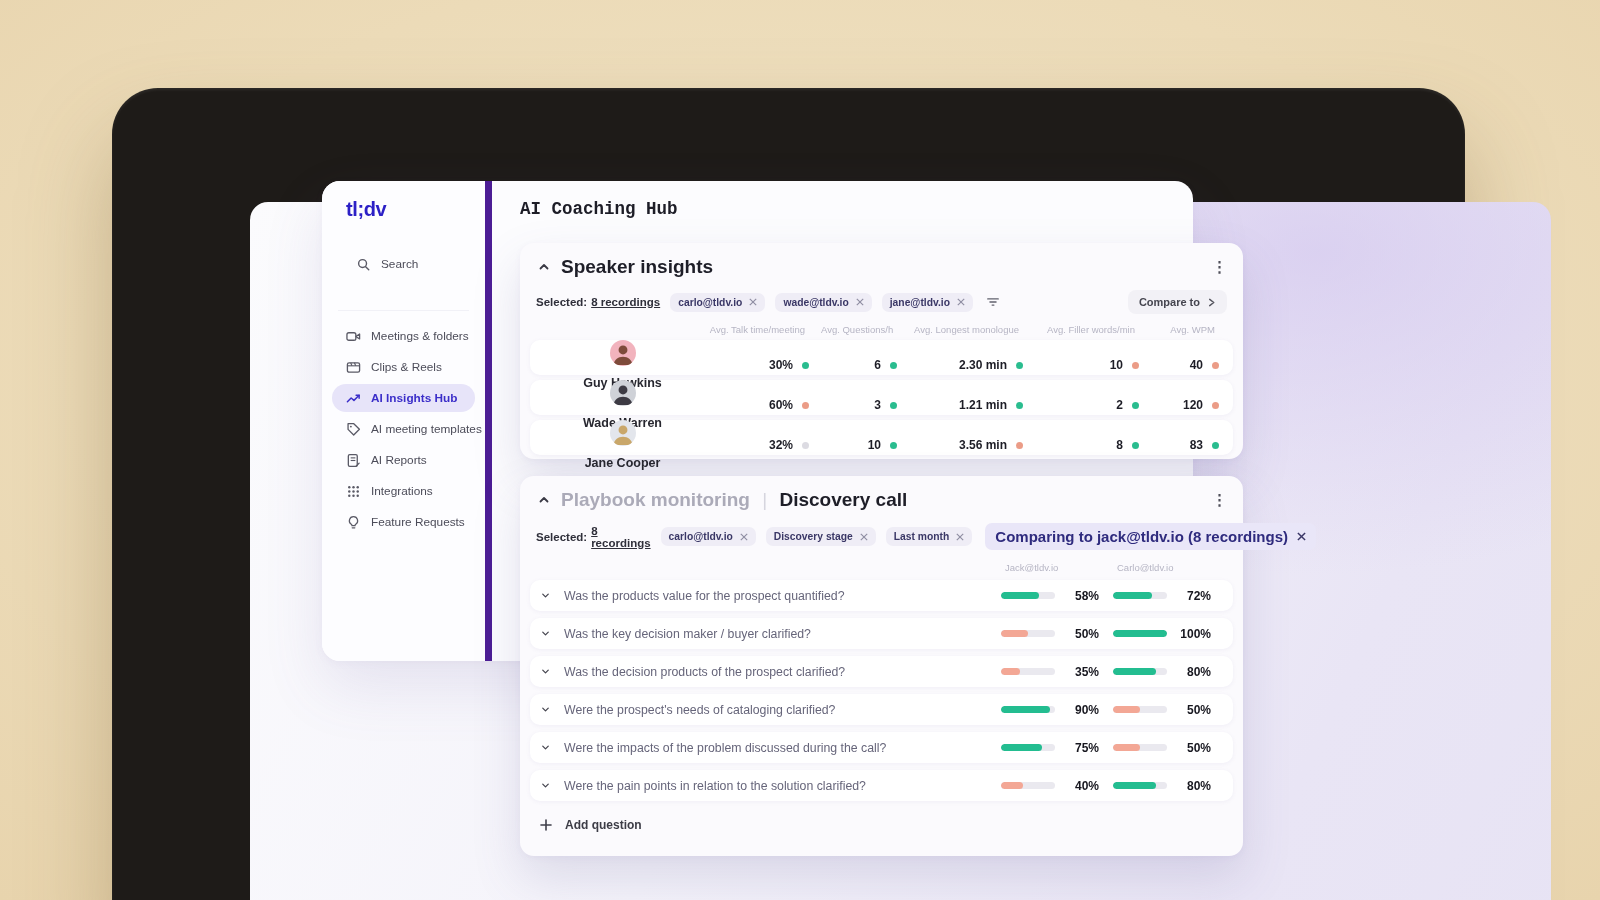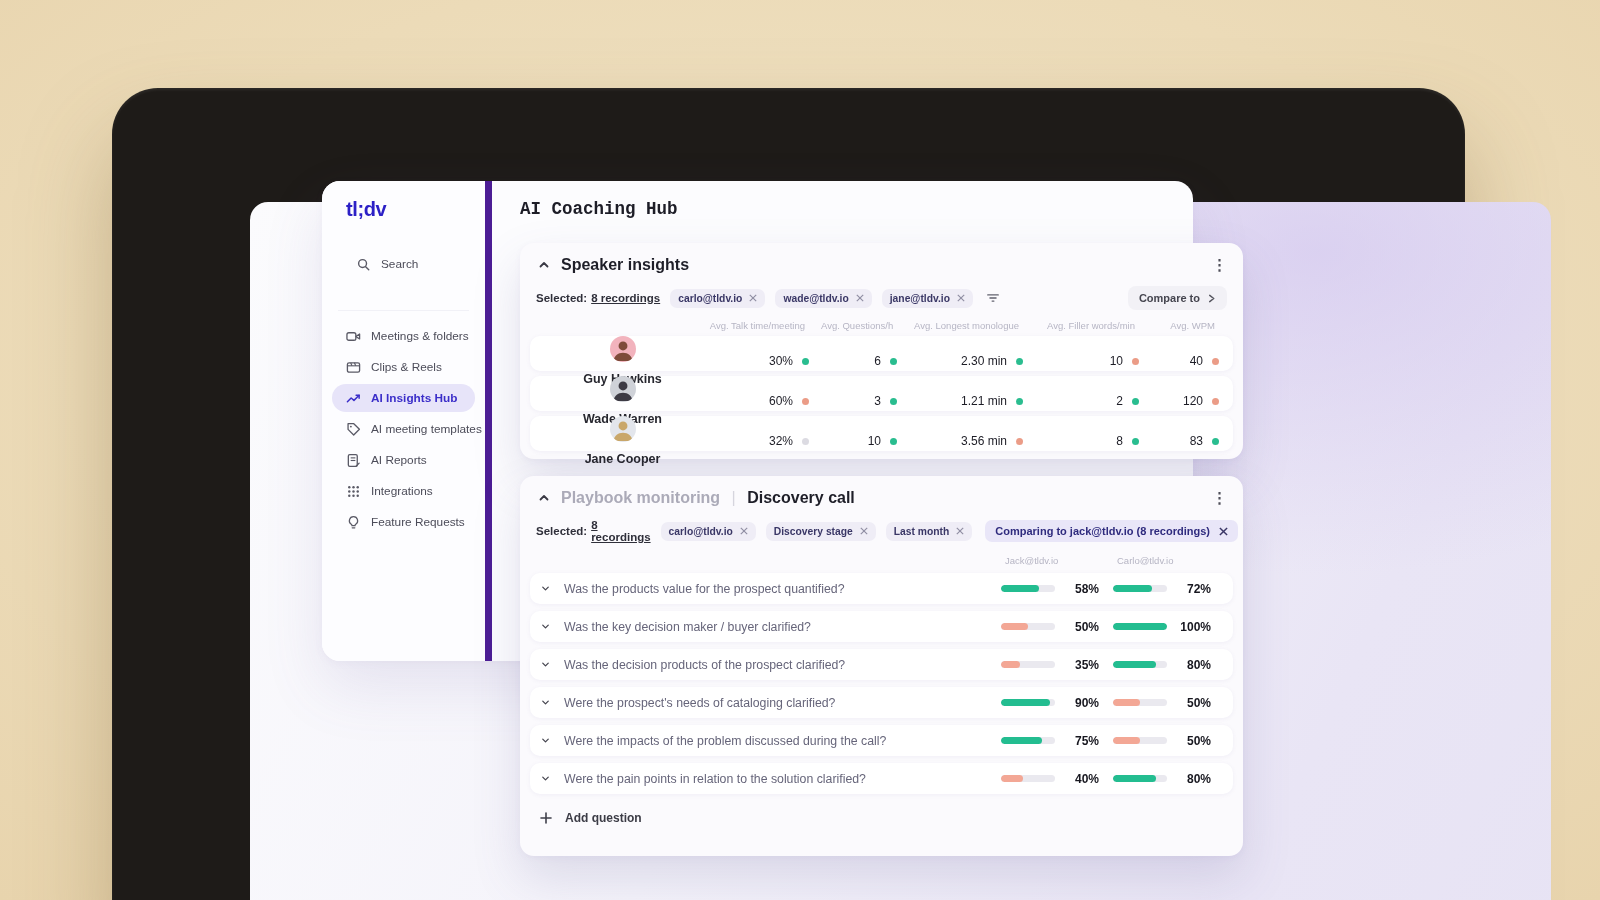--- a/index.html
+++ b/index.html
@@ -48,21 +48,21 @@
   
   .card {
     position:absolute; left:520px; width:723px;
     background:#fbfafd; border-radius:14px;
     box-shadow: 0 22px 48px rgba(96,86,150,.17), 0 2px 6px rgba(96,86,150,.05);
   }
   .card.speaker { top:243px; height:216px; }
   .card.playbook { top:476px; height:380px; }
   .card-head { display:flex; align-items:center; padding:13px 16px 0 16px; }
   .collapse-btn { width:16px; height:16px; color:#3a3a45; cursor:pointer; flex:0 0 16px; }
-  .card-title { font-size:16px; font-weight:700; color:#1e1e28; margin-left:9px; }
+  .card-title { font-size:19px; font-weight:700; color:#1e1e28; margin-left:9px; }
   .card-title .muted { color:#abaab8; font-weight:600; }
   .card-title .sep { color:#d6d5de; font-weight:400; margin:0 7px; }
   .kebab { margin-left:auto; font-size:15px; font-weight:700; color:#4e4e59; line-height:14px; cursor:pointer; }
   .filter-row { display:flex; align-items:center; padding:12px 16px 0 16px; font-size:11.5px; color:#2f2f3a; }
   .selected-label { font-weight:600; }
   .selected-count { font-weight:700; text-decoration:underline; margin-left:4px; cursor:pointer; }
   .chip {
     display:inline-flex; align-items:center; gap:7px; background:#efedf6;
     border-radius:7px; padding:4px 8px; font-size:10.3px; font-weight:700;
     color:#3a3766; margin-left:10px; cursor:pointer; white-space:nowrap;
@@ -71,39 +71,39 @@
   .chip .x { width:8px; height:8px; color:#8f8da2; display:block; }
   .filter-icon { width:14px; height:14px; color:#62626e; margin-left:13px; cursor:pointer; }
   .compare-btn {
     margin-left:auto; display:inline-flex; align-items:center; gap:7px;
     background:#f2f1f6; border-radius:8px; padding:6px 11px;
     font-size:11px; font-weight:600; color:#45454f; cursor:pointer;
   }
   .compare-btn svg { width:9px; height:9px; color:#55555f; }
   .comparing-chip {
     margin-left:auto; display:inline-flex; align-items:center; gap:9px;
-    background:#e9e6f8; color:#2f2b7e; font-weight:700; font-size:11px;
+    background:#e9e6f8; color:#2f2b7e; font-weight:700; font-size:15px;
     border-radius:7px; padding:5px 10px; cursor:pointer; white-space:nowrap;
   }
   .comparing-chip .x { width:9px; height:9px; color:#3a3666; display:block; }
   
   .sp-grid { display:grid; grid-template-columns: minmax(0,1fr) 112px 88px 126px 116px 80px; align-items:center; }
   .sp-cols { padding:10px 12px 0 16px; font-size:9.5px; color:#b6b5c4; }
   .sp-cols span { text-align:right; padding-right:16px; white-space:nowrap; }
   .sp-row {
     background:#ffffff; border-radius:10px; height:35px; margin:5px 10px 0;
     padding:0 2px 0 6px; box-shadow:0 1px 4px rgba(110,100,160,.08); cursor:pointer;
   }
   .sp-name { display:flex; align-items:center; gap:10px; font-size:12.5px; font-weight:700; color:#27272f;flex-direction:column; }
   .avatar { width:26px; height:26px; border-radius:50%; overflow:hidden; flex:0 0 26px; }
   .avatar svg { width:100%; height:100%; display:block; }
   .av0 { background:#f2b3bd; color:#7e4b3a; }
   .av1 { background:#cfd2d8; color:#3d3b44; }
   .av2 { background:#e3e6ec; color:#c9a76a; }
-  .cell { display:flex; justify-content:flex-end; align-items:center; gap:9px; padding-right:12px; font-size:12px; font-weight:400; color:#1d1d26; white-space:nowrap; }
+  .cell { display:flex; justify-content:flex-end; align-items:center; gap:9px; padding-right:12px; font-size:12px; font-weight:700; color:#1d1d26; white-space:nowrap; }
   .dot { width:7px; height:7px; border-radius:50%; background:#dcdbe2; }
   .dot.tone-green { background:#2abd8f; }
   .dot.tone-red { background:#eb9c87; }
   .dot.tone-gray { background:#dcdbe2; }
   
   .pb-grid { display:grid; grid-template-columns: 14px minmax(0,1fr) 102px 106px; column-gap:10px; align-items:center; }
   .pb-cols { padding:12px 24px 0 20px; font-size:9.5px; color:#b6b5c4; }
   .pb-cols .col-label { text-align:left; padding-left:4px; white-space:nowrap; }
   .pb-row {
     background:#ffffff; border-radius:10px; height:31px; margin:7px 10px 0;

